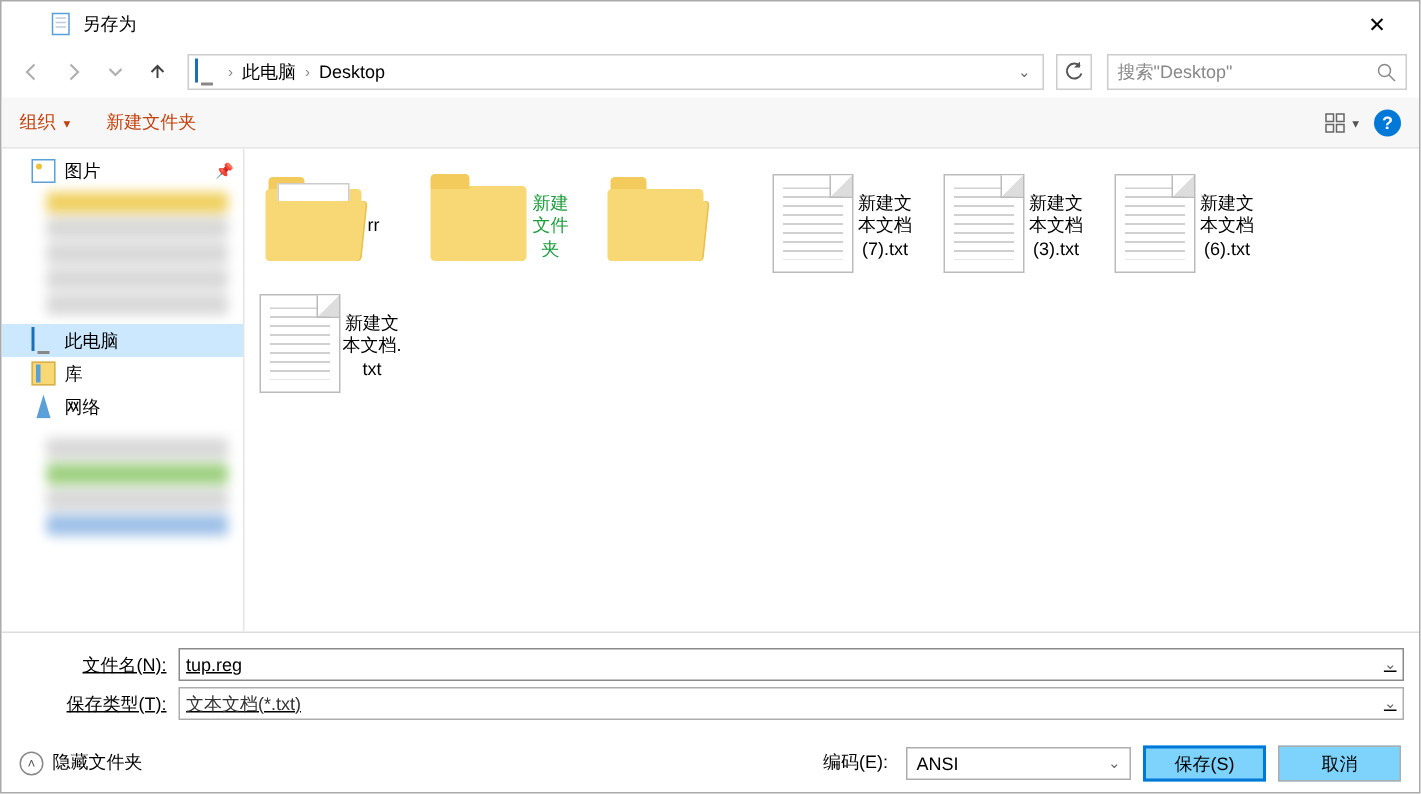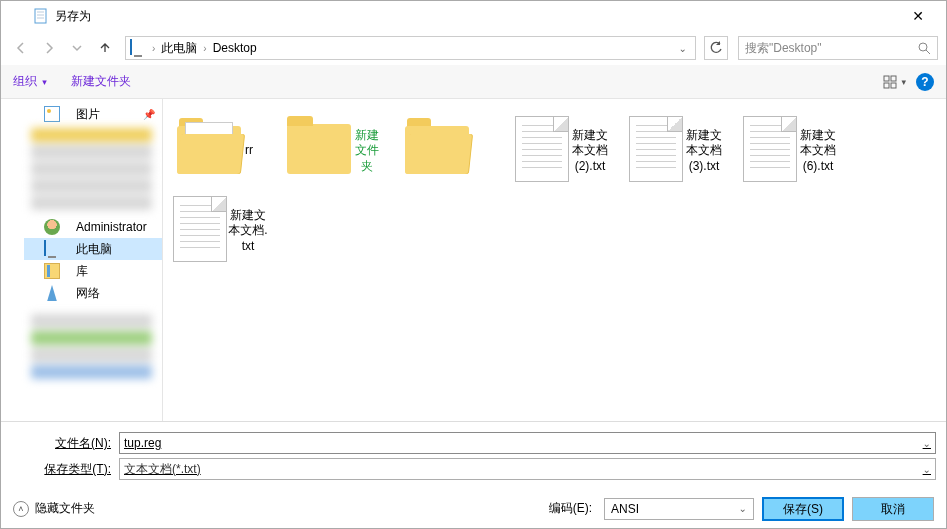--- a/index.html
+++ b/index.html
@@ -13,28 +13,28 @@
 .navbtn.active { color:#404040; }
 .addrbar { flex: 1; height: 24px; border: 1px solid #ccc; display: flex; align-items: center; padding: 0 4px; background:#fff; margin: 0 4px; }
 .addrbar .pc-icon { width:16px; height:16px; margin-right: 4px; }
 .addrbar .crumb { padding: 0 4px; }
 .addrbar .sep { color:#888; padding:0 2px; font-size:10px; }
 .addrbar .dd { margin-left:auto; color:#666; font-size:10px; padding:0 4px; }
 .refresh { width: 24px; height: 24px; border:1px solid #ccc; display:flex; align-items:center; justify-content:center; }
 .searchbox { width: 200px; height: 24px; border: 1px solid #ccc; display:flex; align-items:center; padding: 0 6px; color:#888; margin-left:6px; }
 .searchbox span:first-child { flex:1; }
 .toolbar { height: 34px; display:flex; align-items:center; padding: 0 12px; border-bottom: 1px solid #e5e5e5; background: #f7f7f7; }
-.toolbar .link { color:#6d28d9; margin-right: 24px; cursor:default; }
+.toolbar .link { color:#c2410c; margin-right: 24px; cursor:default; }
 .toolbar .link .caret { font-size:9px; margin-left:2px; }
 .toolbar .right { margin-left:auto; display:flex; align-items:center; gap:10px; }
 .toolbar .viewbtn { color:#555; display:flex; align-items:center; gap:2px; }
 .toolbar .help { width:18px; height:18px; border-radius:50%; background:#0078d7; color:#fff; display:flex; align-items:center; justify-content:center; font-weight:bold; font-size:12px; }
 .mainarea { flex:1; display:flex; overflow:hidden; }
 .sidebar { width: 162px; border-right: 1px solid #e5e5e5; overflow:hidden; padding-top:4px; }
-.tree-item { height: 22px; display:flex; align-items:center; padding-left: 20px; gap:16px;margin-left:23px; }
+.tree-item { height: 22px; display:flex; align-items:center; padding-left: 20px; gap:6px; }
 .tree-item.selected { background:#cce8ff; }
 .tree-item .ticon { width:16px; height:16px; display:inline-block; }
 .tree-item .pin { margin-left:auto; margin-right:6px; color:#888; font-size:10px; }
 .blurblock { margin: 2px 10px 6px 30px; filter: blur(4px); }
 .blurblock .bb { background:#d8d8d8; height:14px; margin:3px 0; border-radius:2px; }
 .blurblock .bb.y { background:#f0d060; }
 .blurblock .bb.g { background:#9ed080; }
 .blurblock .bb.b { background:#9ec0e8; }
 .content { flex:1; padding: 14px 10px; display:flex; flex-wrap:wrap; align-content:flex-start; gap: 4px 18px; overflow:auto; }
 .item { width: 96px; display:flex; flex-direction:row; align-items:center; text-align:center; }
@@ -163,24 +163,20 @@
       <span>图片</span>
       <span class="pin">📌</span>
     </div>
     <div class="blurblock">
       <div class="bb y"></div>
         <div class="bb"></div>
         <div class="bb"></div>
         <div class="bb"></div>
         <div class="bb"></div>
     </div>
-    <div class="tree-item">
-      <span class="ticon ic-user"></span>
-      <span>Administrator</span>
-    </div>
     <div class="tree-item selected">
       <span class="ticon"><span class="ic-monitor"></span></span>
       <span>此电脑</span>
     </div>
     <div class="tree-item">
       <span class="ticon ic-lib"></span>
       <span>库</span>
     </div>
     <div class="tree-item">
       <span class="ticon ic-net"></span>
@@ -220,21 +216,21 @@
             <div class="front"></div>
             <div class="paper-lines folder-preview"></div>
           </div>
         </div>
       <div class="label"></div>
     </div>
     <div class="item">
       <div class="thumb">
           <div class="txt-shape"></div>
         </div>
-      <div class="label">新建文本文档 (2).txt</div>
+      <div class="label">新建文本文档 (7).txt</div>
     </div>
     <div class="item">
       <div class="thumb">
           <div class="txt-shape"></div>
         </div>
       <div class="label">新建文本文档 (3).txt</div>
     </div>
     <div class="item">
       <div class="thumb">
           <div class="txt-shape"></div>

